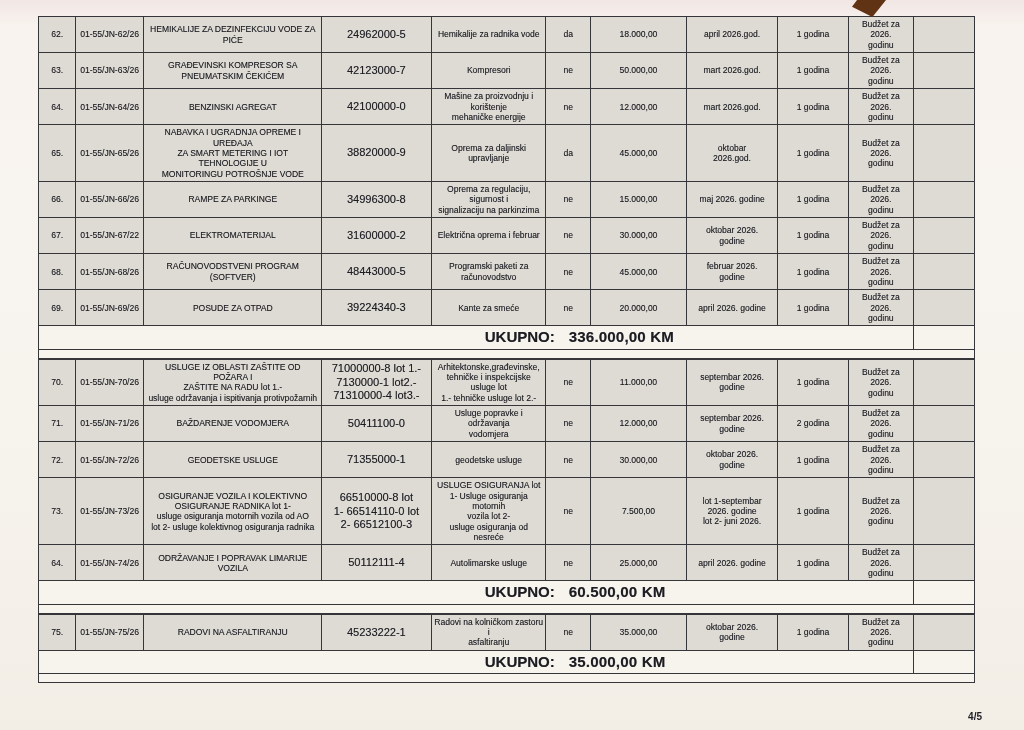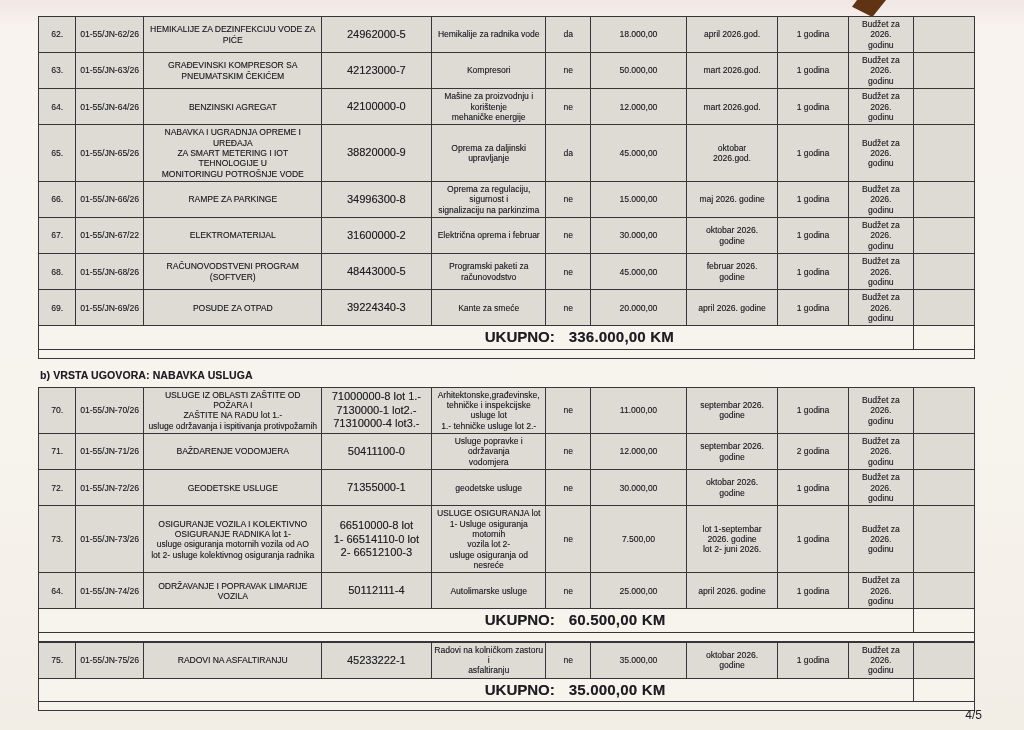--- a/index.html
+++ b/index.html
@@ -30,21 +30,21 @@
   .total-inner{display:flex;align-items:center;}
   .total-label{margin-left:51%;}
   .total-value{margin-left:14px;letter-spacing:0.2px;text-align:right;}
   .section-heading{
     font-size:10.5px;font-weight:bold;letter-spacing:0.1px;
     margin:10px 0 6px 2px;
     text-shadow:0.2px 0.2px 0.3px rgba(40,40,45,0.4);
   }
   .page-number{
     position:absolute;right:42px;bottom:8px;
-    font-size:12px;font-weight:normal;
+    font-size:10px;font-weight:bold;
   }
   
   .wood-wrap{position:absolute;inset:0;pointer-events:none;filter:drop-shadow(-3px 4px 4px rgba(70,40,15,0.45));}
   .wood{
     position:absolute;inset:0;
     clip-path:polygon(85.5% 0%, 100% 0%, 100% 38.5%, 97% 34%, 93% 21.5%, 88.8% 8.5%);
     background:
       repeating-linear-gradient(178deg,
         #a4641f 0px, #b5ордер 0px,
         #b57a33 2px, #8f5518 5px, #c08140 7px, #a96c26 11px),
@@ -199,21 +199,20 @@
           </tr>
           <tr class="total-row">
             <td colspan="10"><div class="total-inner"><span class="total-label">UKUPNO:</span><span class="total-value">336.000,00 KM</span></div></td>
             <td style="background: rgb(247, 244, 238);"></td>
           </tr>
           <tr class="spacer-row">
             <td colspan="11"></td>
           </tr>
         </tbody>
       </table>
-      <div class="section-heading">b) VRSTA UGOVORA: NABAVKA USLUGA</div>
       <table class="proc-table">
         <colgroup>
           <col style="width: 4%;">
           <col style="width: 7.2%;">
           <col style="width: 19%;">
           <col style="width: 11.8%;">
           <col style="width: 12.2%;">
           <col style="width: 4.8%;">
           <col style="width: 10.2%;">
           <col style="width: 9.8%;">

